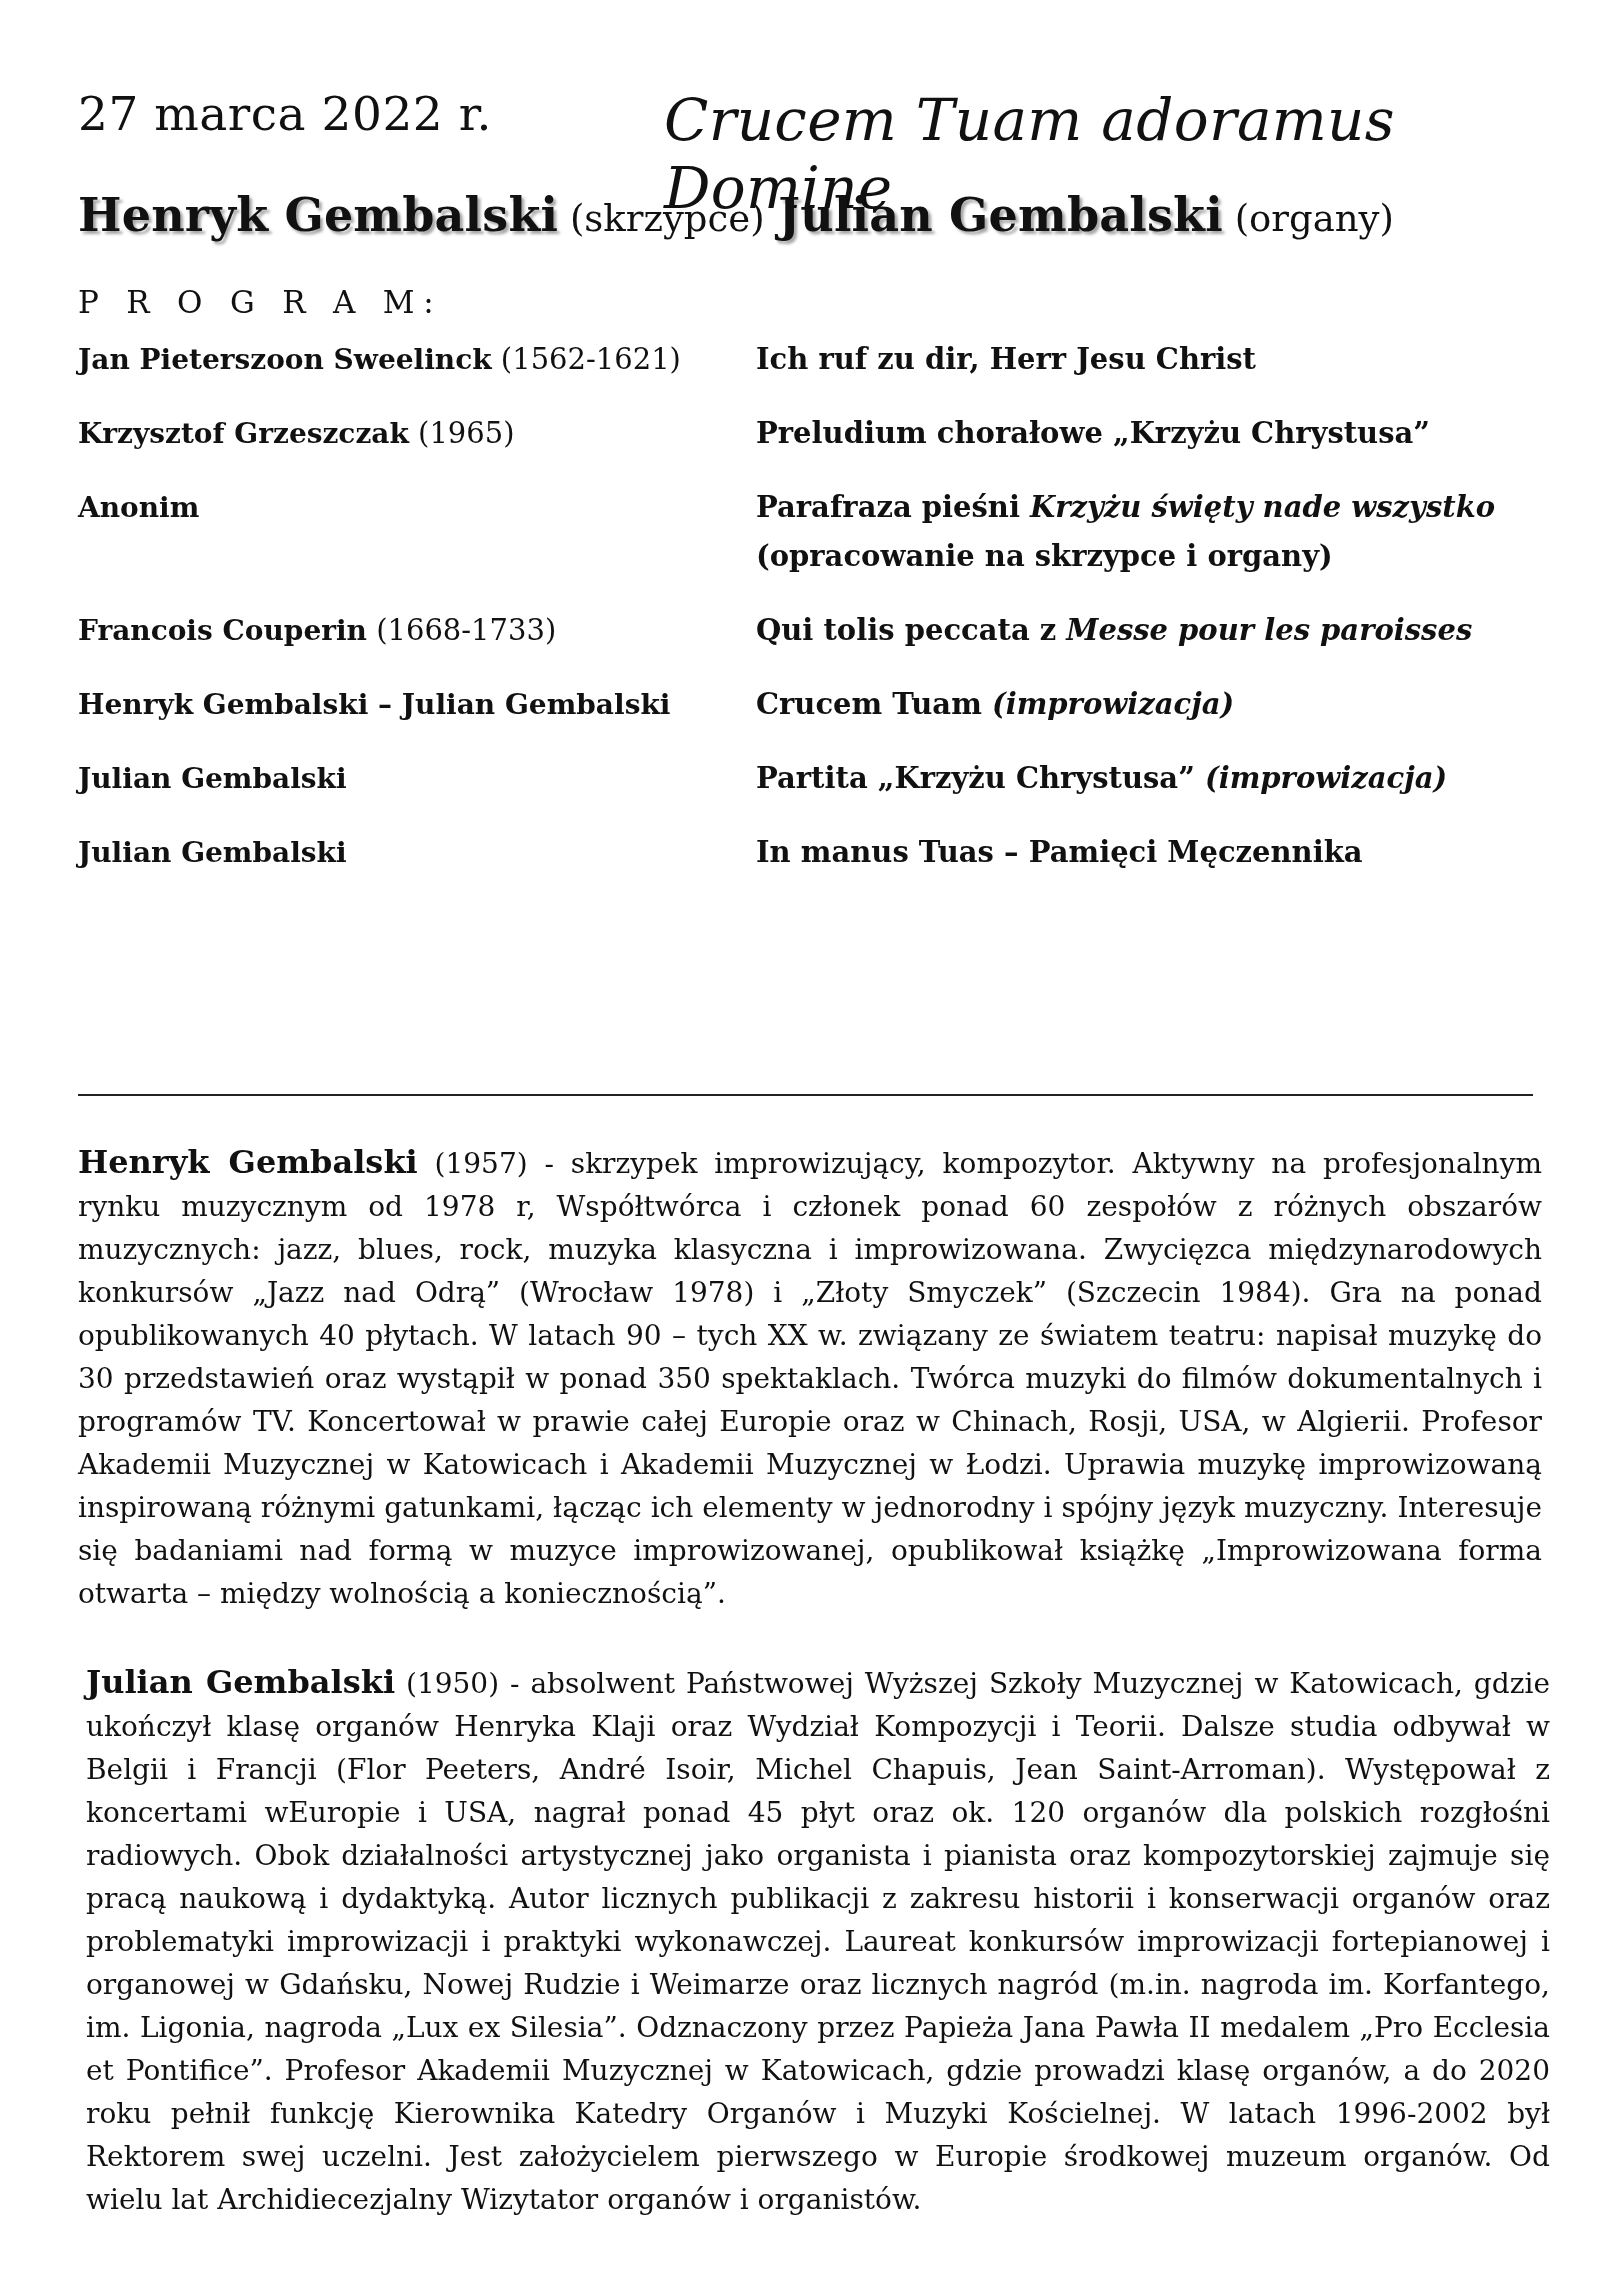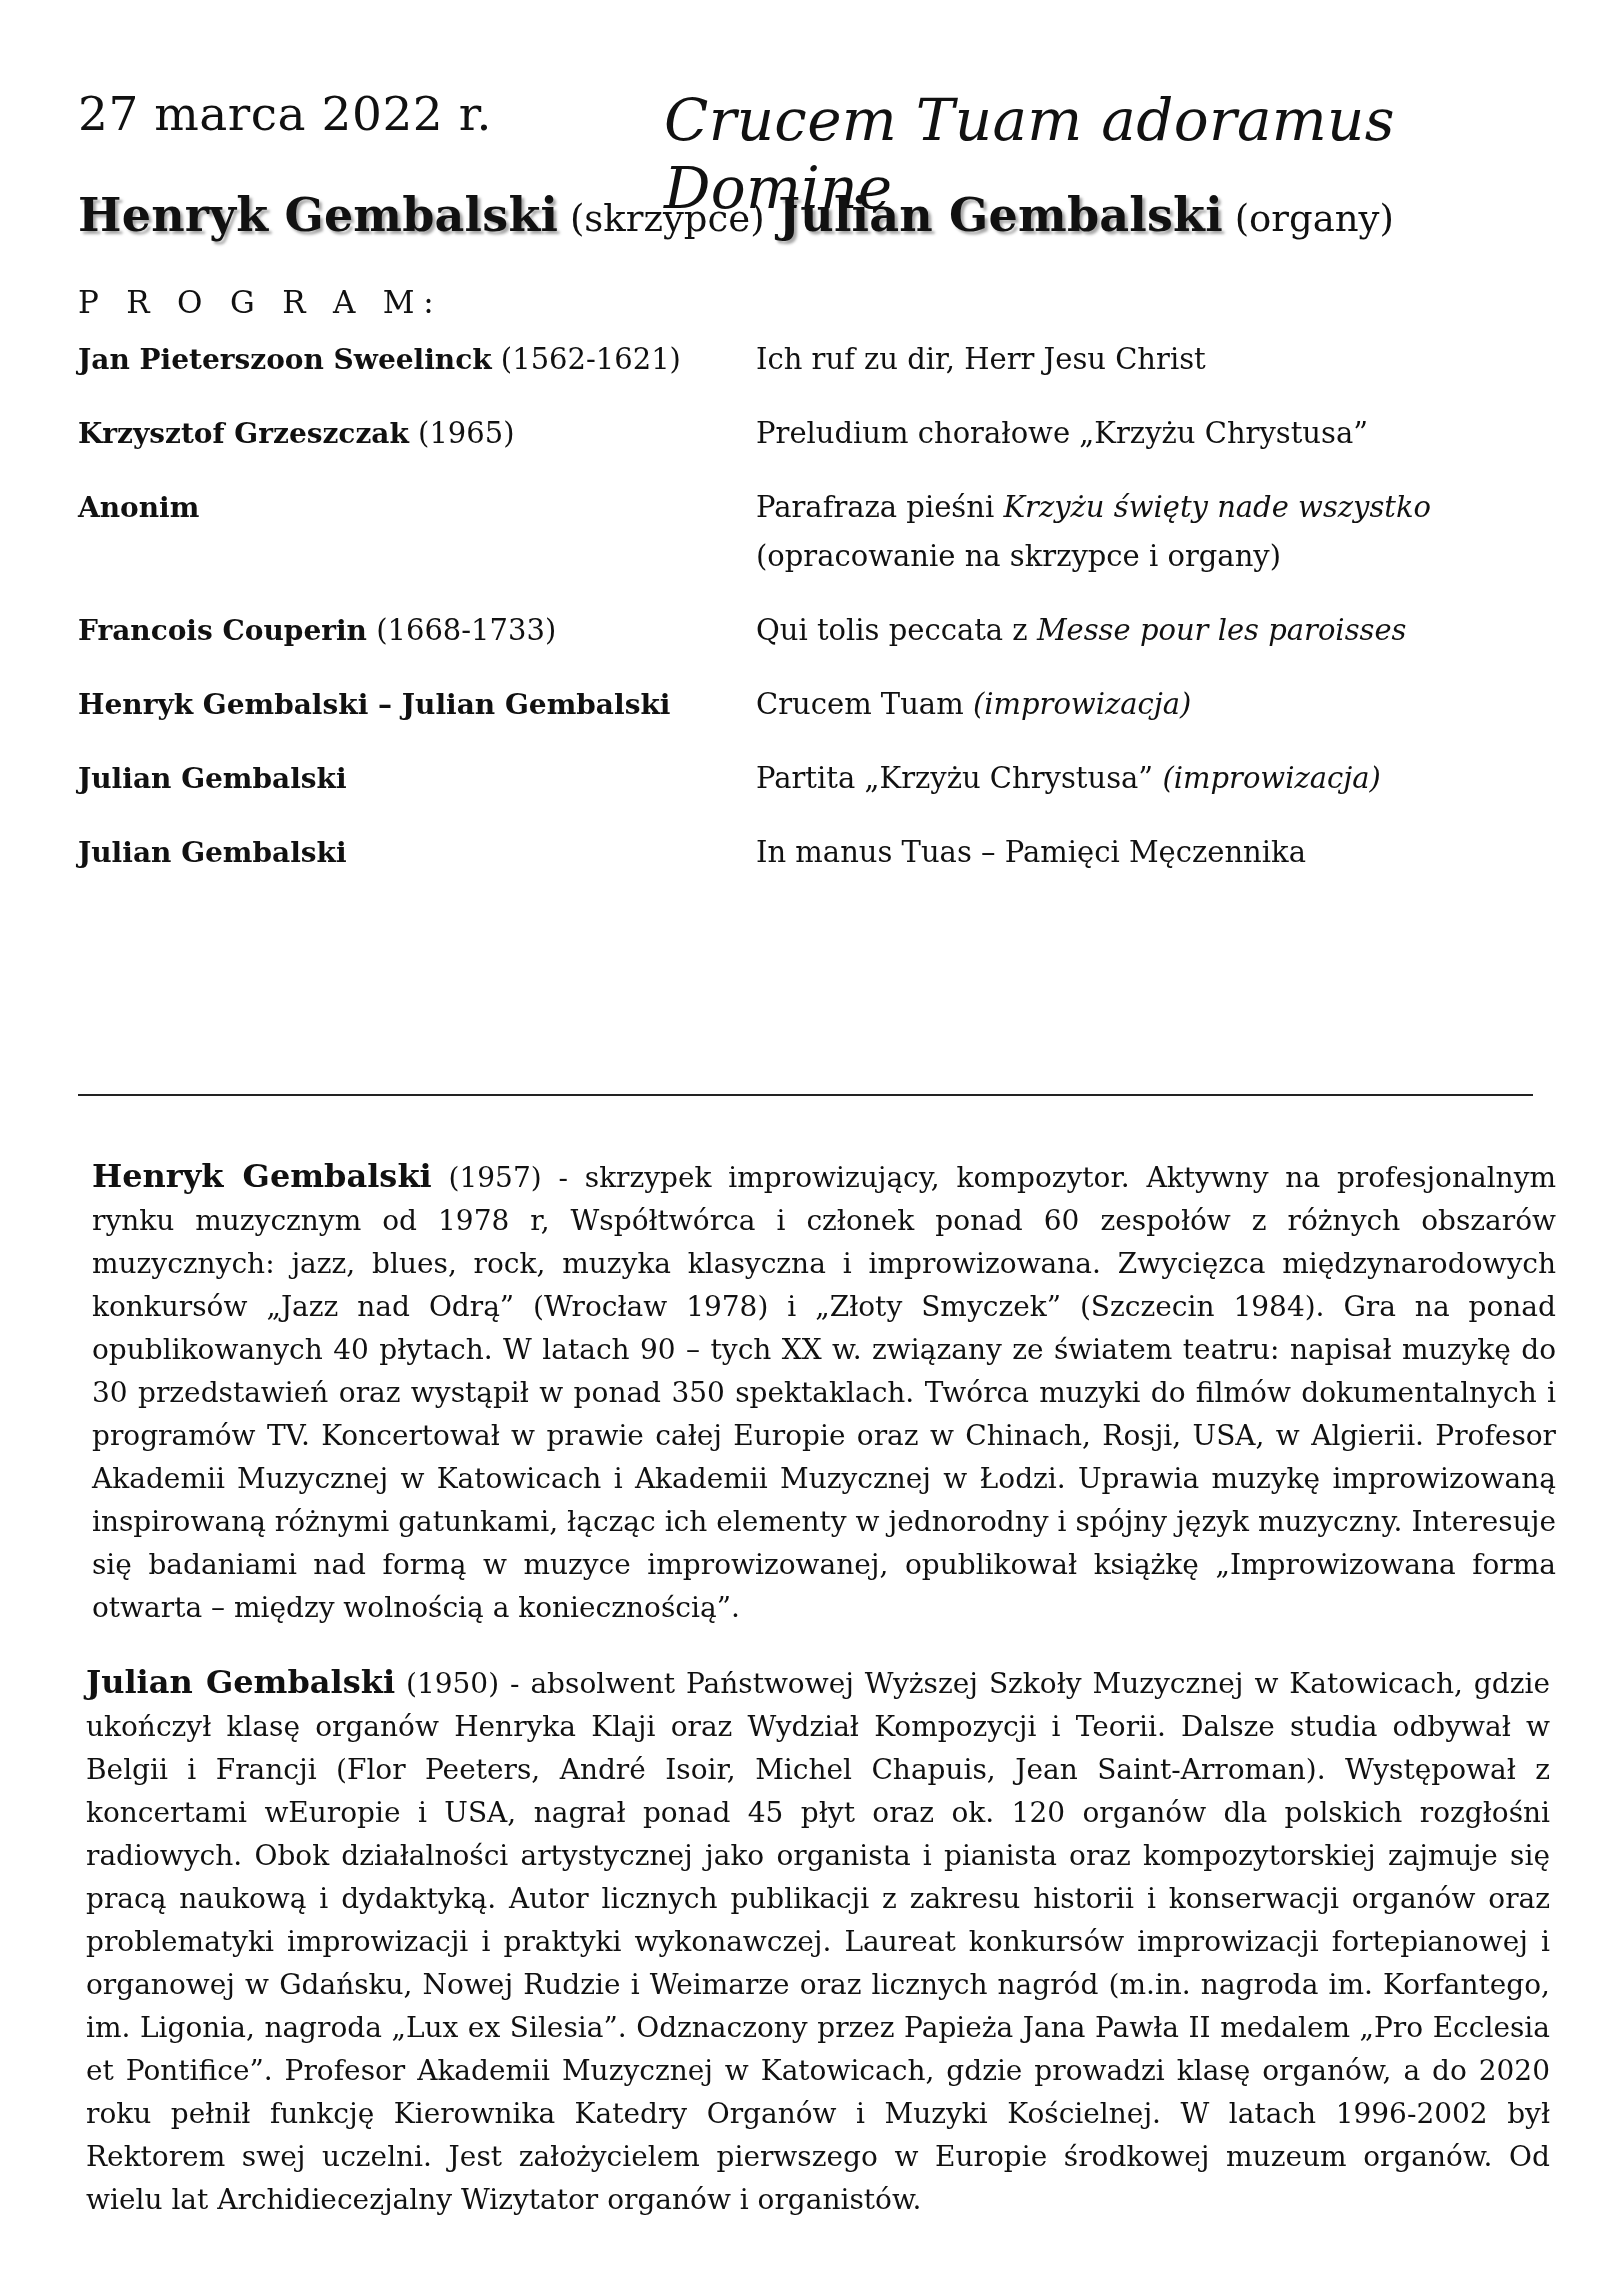--- a/index.html
+++ b/index.html
@@ -90,21 +90,21 @@
       top: 0;
       width: 676px;
       white-space: nowrap;
     }
     .composer-name { font-weight: bold; font-size: 28px; }
     .composer-dates { font-weight: normal; margin-top: 44px; }
     .program-row .work {
       margin-left: 678px;
       white-space: nowrap;
     }
-    .work-line { display: block; }
+    .work-line { display: block; font-weight: bold; }
     .italic { font-style: italic; }
     .row-1line { height: 74px; }
     .row-2line { height: 123px; }
 
     .divider {
       position: absolute;
       top: 1094px;
       left: 0;
       width: 1455px;
       height: 0;
@@ -184,21 +184,21 @@
       <div class="program-row row-2line">
         <div class="composer"><span class="composer-name">Julian Gembalski</span></div>
         <div class="work">
           <span class="work-line"><span>In manus Tuas – Pamięci Męczennika</span></span>
         </div>
       </div>
     </div>
 
   <div class="divider"></div>
 
-  <p class="bio bio-1" style="margin:14px;">
+  <p class="bio bio-1" style="margin:0;">
     <span class="bio-name">Henryk Gembalski</span><span> (1957) - skrzypek improwizujący, kompozytor. Aktywny na profesjonalnym rynku muzycznym od 1978 r, Współtwórca i członek ponad 60 zespołów z różnych obszarów muzycznych: jazz, blues, rock, muzyka klasyczna i improwizowana. Zwycięzca  międzynarodowych konkursów „Jazz nad Odrą” (Wrocław 1978) i „Złoty Smyczek” (Szczecin 1984). Gra na ponad opublikowanych 40 płytach. W latach 90 – tych XX w. związany ze światem teatru: napisał muzykę do 30 przedstawień oraz wystąpił w ponad 350 spektaklach. Twórca muzyki do filmów dokumentalnych i programów TV. Koncertował w prawie całej Europie oraz w Chinach, Rosji, USA, w Algierii. Profesor Akademii Muzycznej w Katowicach i Akademii Muzycznej w Łodzi. Uprawia muzykę improwizowaną inspirowaną różnymi gatunkami, łącząc ich elementy w jednorodny i spójny język muzyczny. Interesuje się badaniami nad formą w muzyce improwizowanej, opublikował książkę „Improwizowana forma otwarta – między wolnością a koniecznością”.</span>
   </p>
 
   <p class="bio bio-2" style="margin:8px;">
     <span class="bio-name">Julian Gembalski</span><span> (1950) - absolwent Państwowej Wyższej Szkoły Muzycznej w Katowicach, gdzie ukończył klasę organów Henryka Klaji oraz Wydział Kompozycji i Teorii. Dalsze studia odbywał w Belgii i Francji (Flor Peeters, André Isoir, Michel Chapuis, Jean Saint-Arroman). Występował z koncertami wEuropie i USA, nagrał ponad 45 płyt oraz ok. 120 organów dla polskich rozgłośni radiowych. Obok działalności  artystycznej jako organista i pianista oraz kompozytorskiej zajmuje się pracą naukową i dydaktyką. Autor licznych publikacji z zakresu historii i konserwacji organów oraz problematyki improwizacji i praktyki wykonawczej. Laureat konkursów improwizacji fortepianowej i organowej w Gdańsku, Nowej Rudzie i Weimarze oraz licznych nagród (m.in. nagroda im. Korfantego, im. Ligonia, nagroda „Lux ex Silesia”. Odznaczony przez Papieża Jana Pawła II medalem „Pro Ecclesia et Pontifice”. Profesor Akademii Muzycznej w Katowicach, gdzie prowadzi klasę organów, a do 2020 roku pełnił funkcję Kierownika Katedry Organów i Muzyki Kościelnej. W latach 1996-2002 był Rektorem swej uczelni. Jest założycielem pierwszego w Europie środkowej muzeum organów. Od wielu lat Archidiecezjalny Wizytator organów i organistów.</span>
   </p>
 
 </div>
 
 

